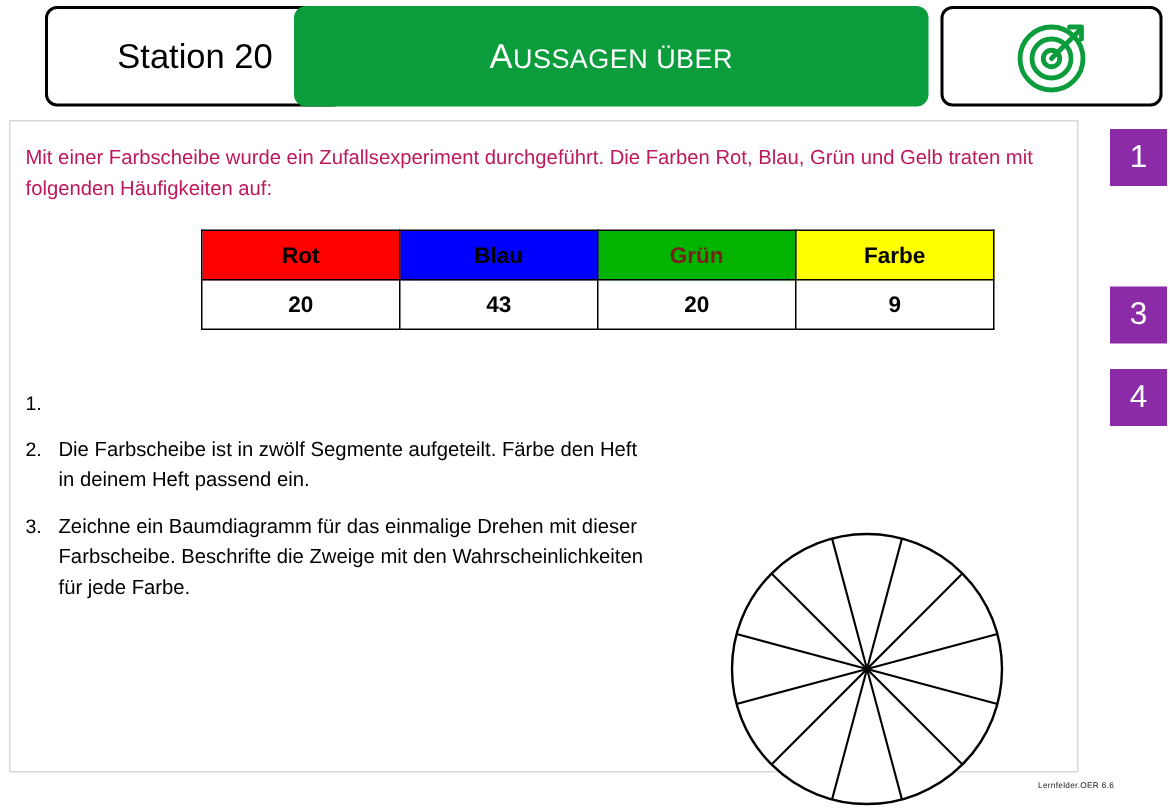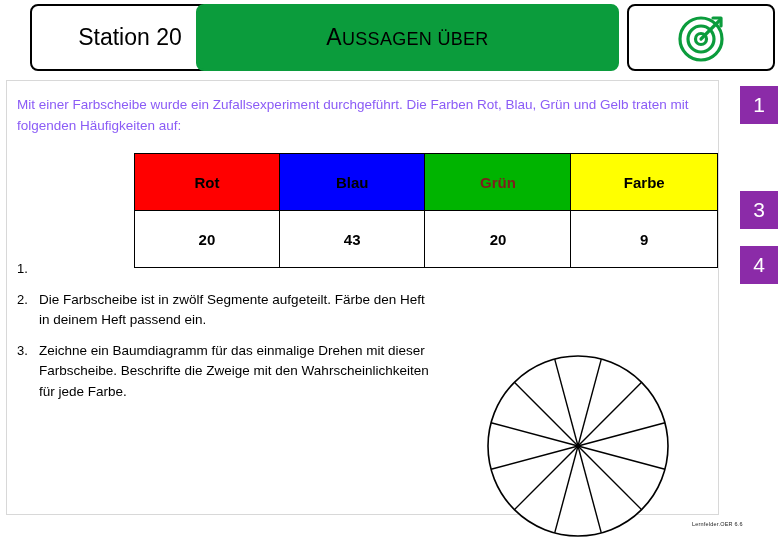--- a/index.html
+++ b/index.html
@@ -44,21 +44,21 @@
     width: 423px;
     height: 67px;
     background: #0b9c3c;
     border: 2px solid #0b9c3c;
     border-radius: 8px;
     box-sizing: border-box;
     display: flex;
     flex-direction: column;
     align-items: center;
     justify-content: center;
-    color: #000000;
+    color: #ffffff;
   }
   .title-line {
     font-size: 18px;
     letter-spacing: .3px;
     line-height: 1.45;
     text-transform: uppercase;
     white-space: nowrap;
   }
   .title-line .cap {
     font-size: 23px;
@@ -92,40 +92,40 @@
     box-sizing: border-box;
   }
 
   #intro-text {
     position: absolute;
     left: 10px;
     top: 14px;
     width: 690px;
     font-size: 13.5px;
     line-height: 1.55;
-    color: #8b5cf6;
+    color: #be185d;
   }
 
   
   #freq-table {
     position: absolute;
     left: 127px;
     top: 72px;
     border-collapse: collapse;
     table-layout: fixed;
   }
   #freq-table th, #freq-table td {
     border: 1px solid #000000;
     width: 131px;
     height: 32px;
     text-align: center;
     font-size: 15px;
     font-weight: bold;
     color: #000000;
-    padding: 12px;
+    padding: 0;
   }
   #freq-table td {
     font-weight: bold;
     background: #ffffff;
   }
 
   
   #task-list {
     position: absolute;
     left: 10px;

